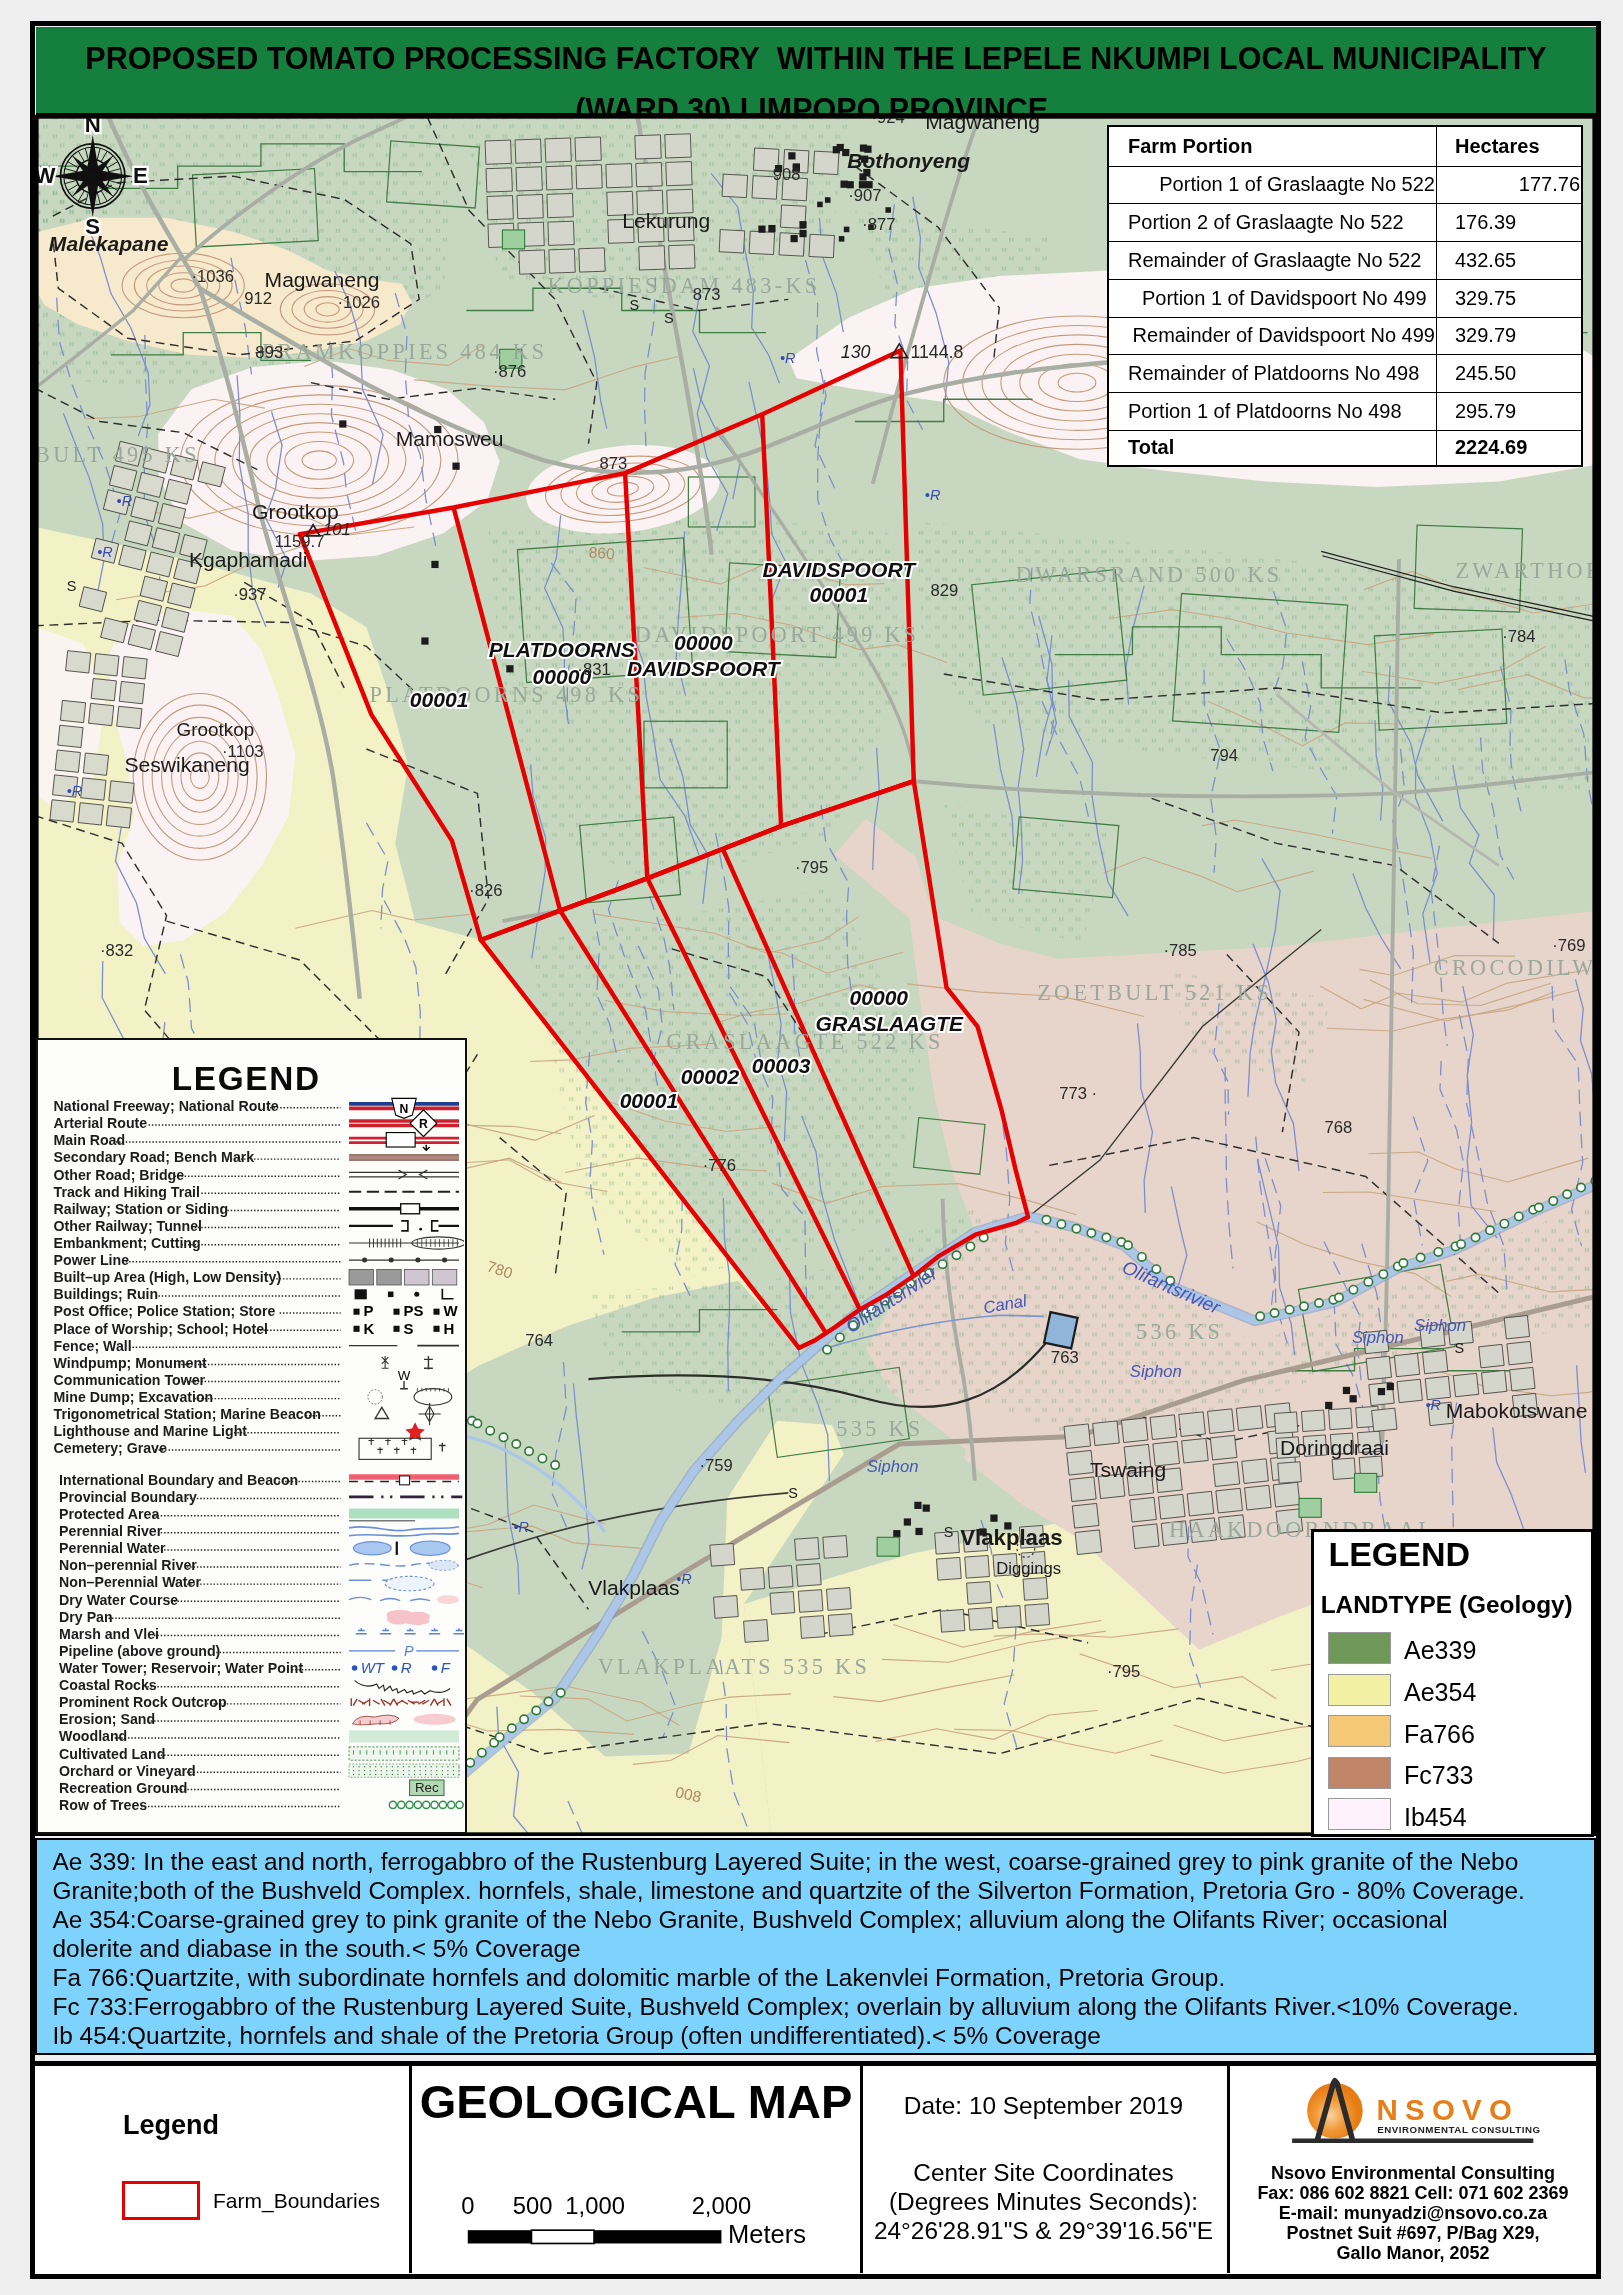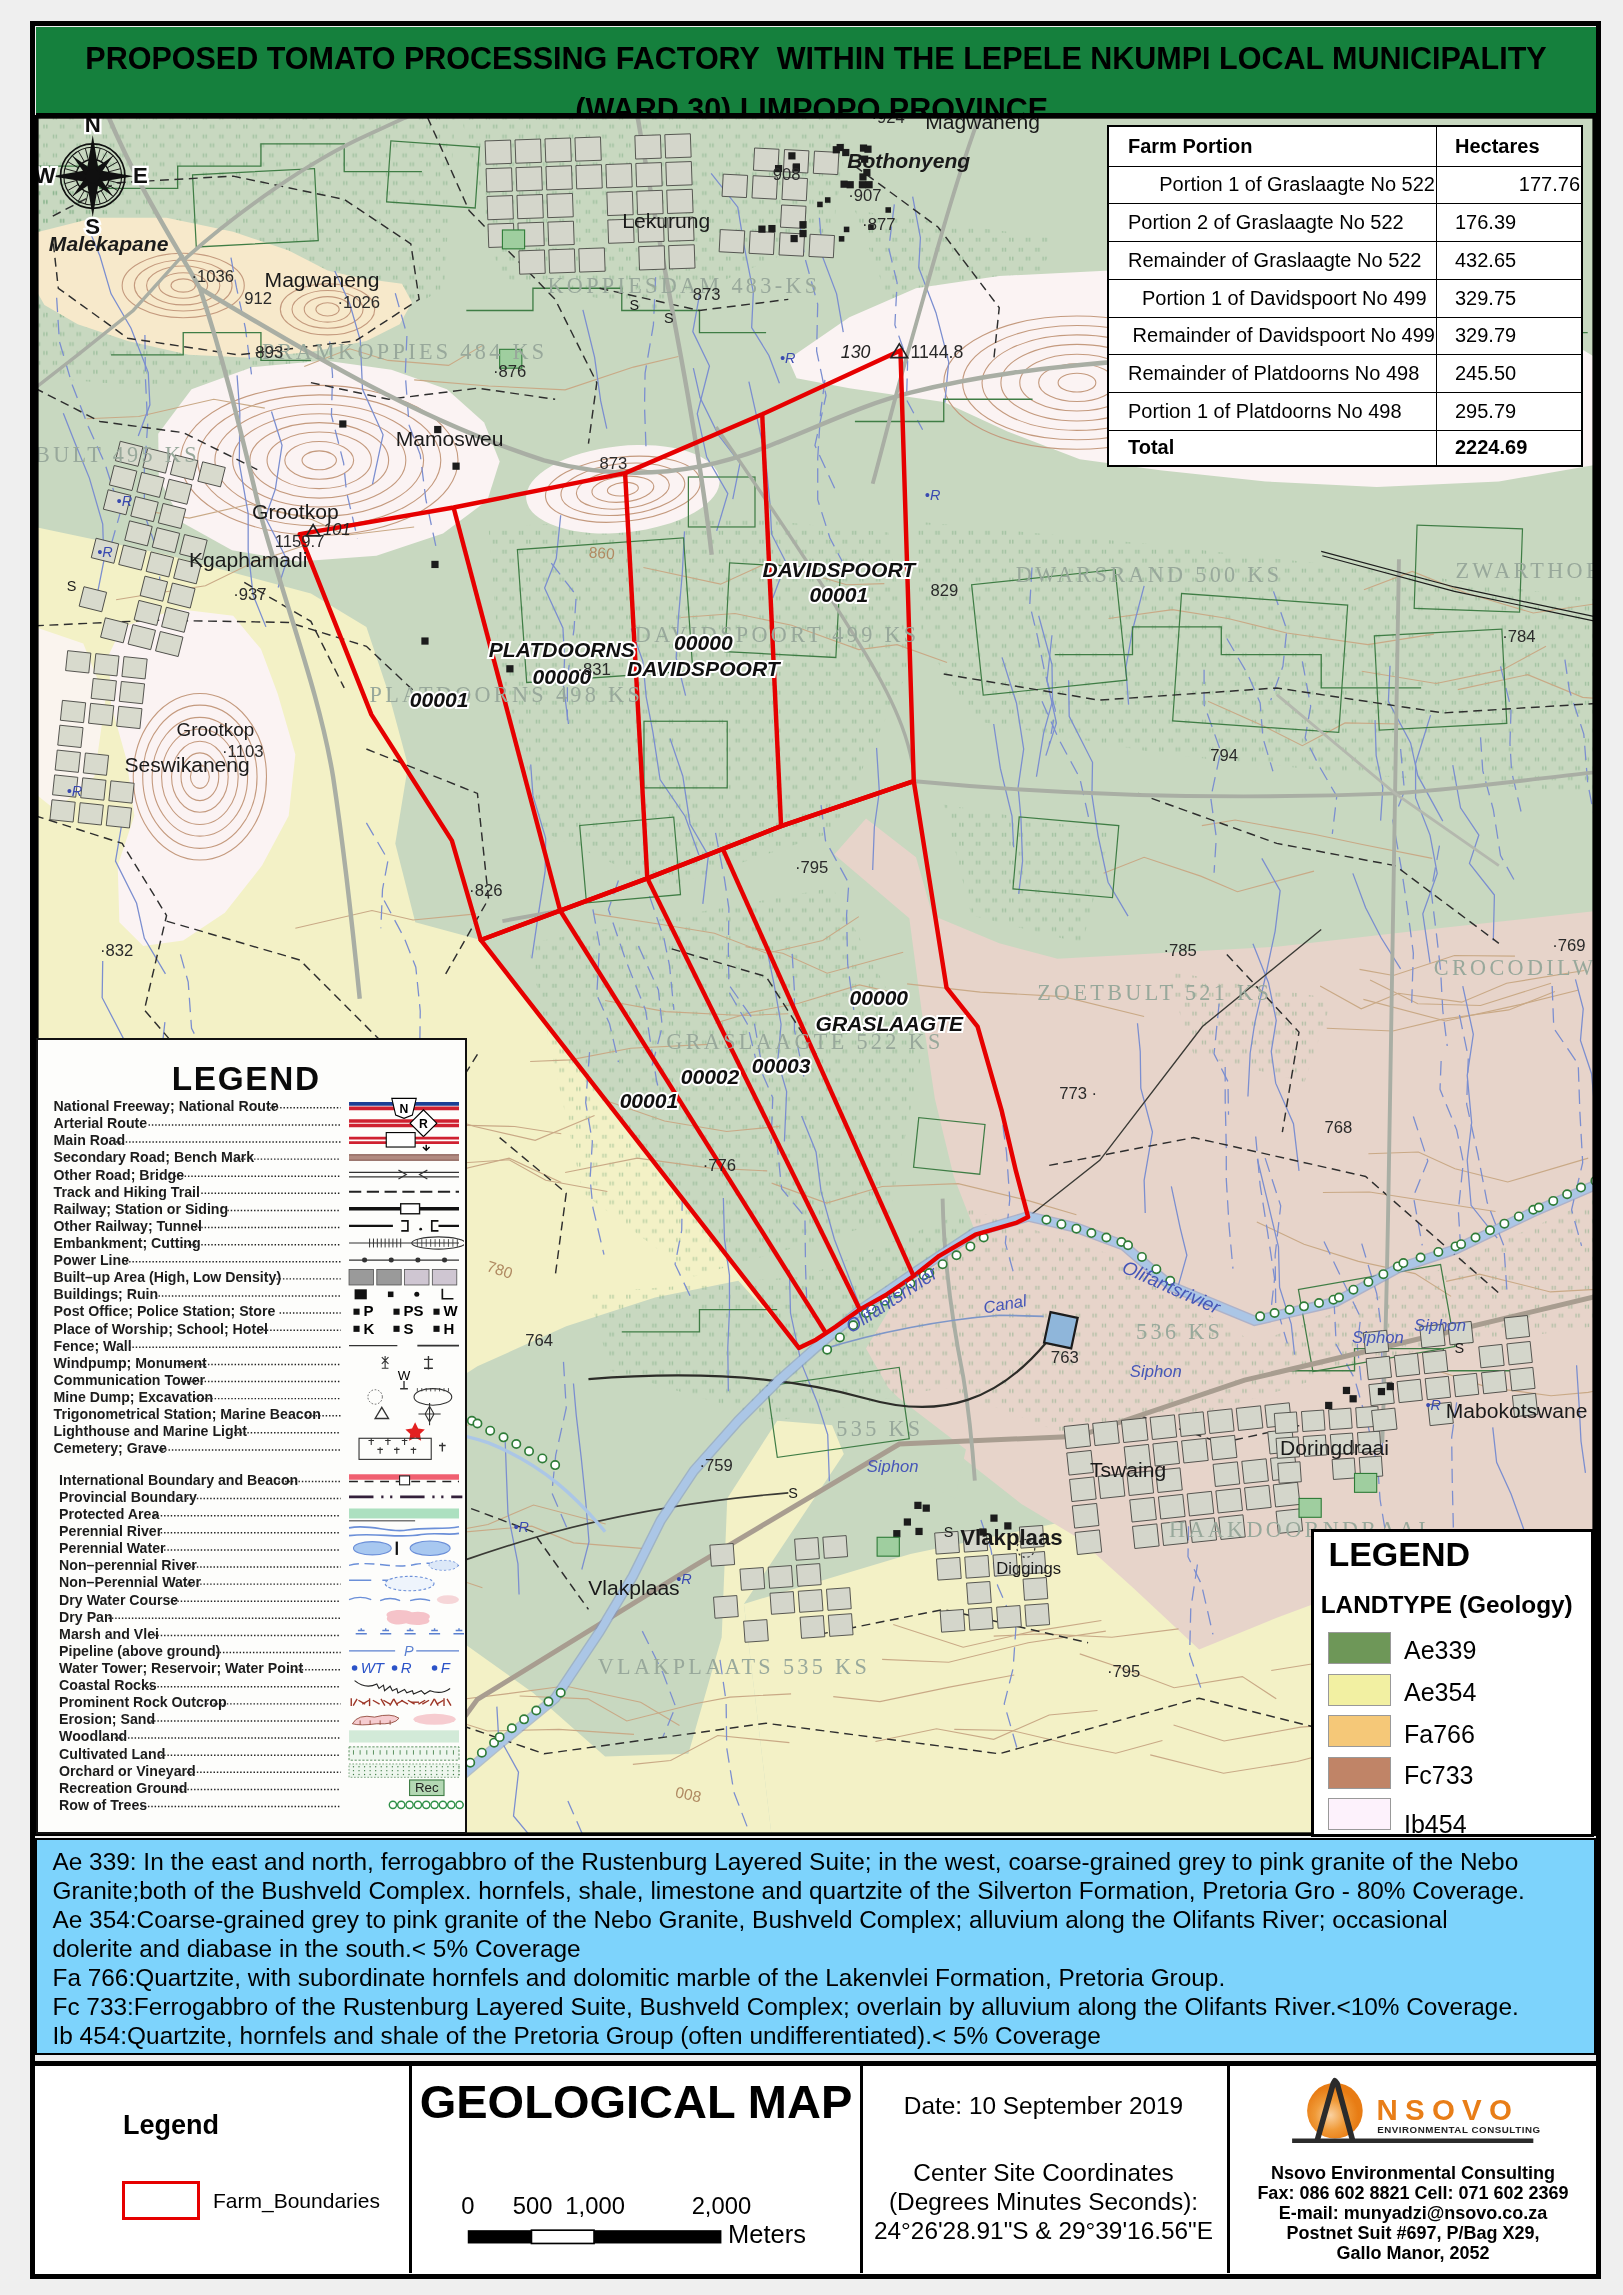--- a/index.html
+++ b/index.html
@@ -1425,21 +1425,21 @@
 <div class="abs" style="left:14.4px;top:142px;width:63px;height:32px;background:#f2f0a2;border:0.6px solid #999;"></div>
 <div class="abs" style="left:90px;top:146px;font-size:25px;">Ae354</div>
 
 <div class="abs" style="left:14.4px;top:183px;width:63px;height:32px;background:#f5c878;border:0.6px solid #999;"></div>
 <div class="abs" style="left:90px;top:188px;font-size:25px;">Fa766</div>
 
 <div class="abs" style="left:14.4px;top:225px;width:63px;height:32px;background:#c08467;border:0.6px solid #999;"></div>
 <div class="abs" style="left:90px;top:229px;font-size:25px;">Fc733</div>
 
 <div class="abs" style="left:14.4px;top:266px;width:63px;height:32px;background:#fdf2fc;border:0.6px solid #999;"></div>
-<div class="abs" style="left:90px;top:278px;font-size:25px;">Ib454</div>
+<div class="abs" style="left:90px;top:271px;font-size:25px;">Ib454</div>
 </div>
 
 <div class="abs" style="left:35px;top:1838px;width:1561px;height:217px;background:#7dd3fc;border:2.2px solid #000;font-size:24.4px;line-height:29px;padding:6.7px 0 0 15.5px;white-space:nowrap;">
 Ae 339: In the east and north, ferrogabbro of the Rustenburg Layered Suite; in the west, coarse-grained grey to pink granite of the Nebo<br>
 Granite;both of the Bushveld Complex. hornfels, shale, limestone and quartzite of the Silverton Formation, Pretoria Gro - 80% Coverage.<br>
 Ae 354:Coarse-grained grey to pink granite of the Nebo Granite, Bushveld Complex; alluvium along the Olifants River; occasional<br>
 dolerite and diabase in the south.&lt; 5% Coverage<br>
 Fa 766:Quartzite, with subordinate hornfels and dolomitic marble of the Lakenvlei Formation, Pretoria Group.<br>
 Fc 733:Ferrogabbro of the Rustenburg Layered Suite, Bushveld Complex; overlain by alluvium along the Olifants River.&lt;10% Coverage.<br>
 Ib 454:Quartzite, hornfels and shale of the Pretoria Group (often undifferentiated).&lt; 5% Coverage

